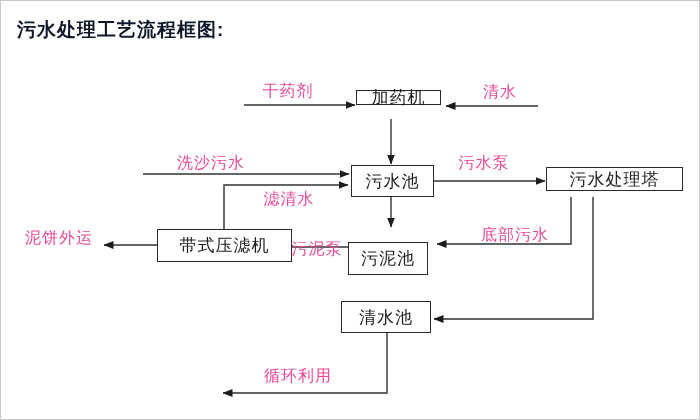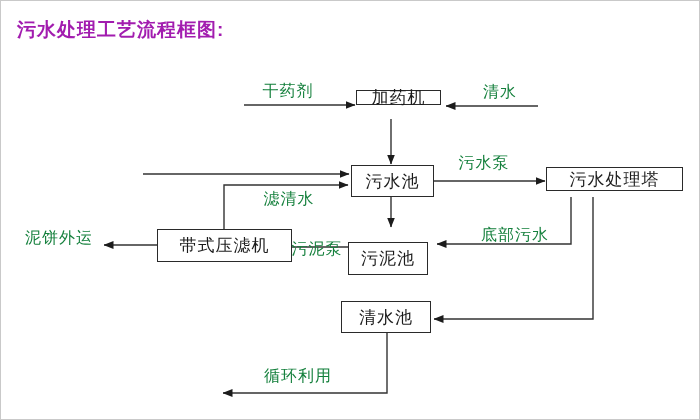--- a/index.html
+++ b/index.html
@@ -4,29 +4,29 @@
 <style>
   html,body{margin:0;padding:0;background:#fff;}
   #stage{
     position:relative;width:700px;height:420px;background:#ffffff;
     box-sizing:border-box;border:1px solid #c9c9c9;overflow:hidden;
     font-family:"Liberation Sans","DejaVu Sans",sans-serif;color:#111;
   }
   #wires{position:absolute;left:0;top:0;width:700px;height:420px;}
   .title{
     position:absolute;left:16px;top:16px;font-size:19px;font-weight:bold;
-    letter-spacing:1px;color:#a21caf;white-space:nowrap;
+    letter-spacing:1px;color:#0f172a;white-space:nowrap;
   }
   .node{
     position:absolute;box-sizing:border-box;border:1.5px solid #2a2a2a;background:#fff;
     display:flex;align-items:center;justify-content:center;
     font-size:17px;color:#1a1a1a;white-space:nowrap;letter-spacing:1px;
   }
   .lbl{
-    position:absolute;font-size:16px;color:#15803d;white-space:nowrap;
+    position:absolute;font-size:16px;color:#ec4899;white-space:nowrap;
     transform:translateX(-50%);letter-spacing:1px;background:transparent;
   }
 </style>
 </head>
 <body>
 
 <div id="stage">
 
   <svg id="wires" viewBox="0 0 700 420" xmlns="http://www.w3.org/2000/svg">
     <defs>
@@ -54,20 +54,21 @@
 
   <div class="node" style="left:355px;top:89px;width:85px;height:15px;">加药机</div>
   <div class="node" style="left:350px;top:164px;width:83px;height:32px;">污水池</div>
   <div class="node" style="left:545px;top:166px;width:137px;height:24px;">污水处理塔</div>
   <div class="node" style="left:347px;top:241px;width:80px;height:33px;">污泥池</div>
   <div class="node" style="left:156px;top:228px;width:135px;height:33px;text-align:right;">带式压滤机</div>
   <div class="node" style="left:340px;top:300px;width:90px;height:32px;">清水池</div>
 
   <div class="lbl" style="left:287px;top:80px;">干药剂</div>
   <div class="lbl" style="left:499px;top:81px;">清水</div>
+  <div class="lbl" style="left:210px;top:152px;">洗沙污水</div>
   <div class="lbl" style="left:288px;top:188px;">滤清水</div>
   <div class="lbl" style="left:483px;top:152px;">污水泵</div>
   <div class="lbl" style="left:514px;top:224px;text-align:center;">底部污水</div>
   <div class="lbl" style="left:316px;top:238px;">污泥泵</div>
   <div class="lbl" style="left:297px;top:365px;">循环利用</div>
   <div class="lbl" style="left:58px;top:227px;">泥饼外运</div>
 
 </div>
 
 </body></html>

